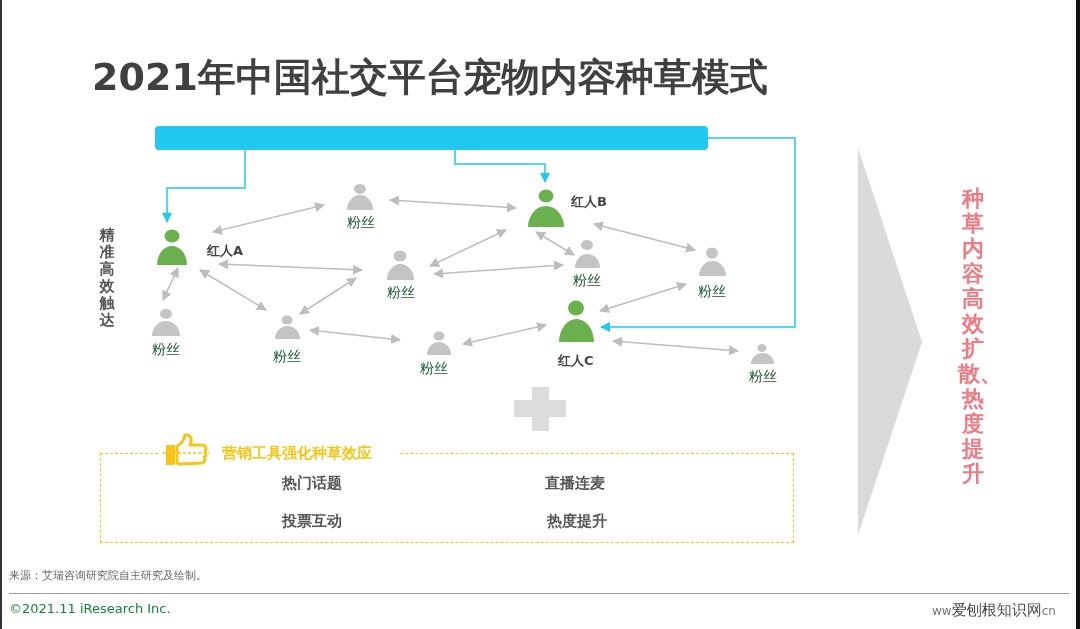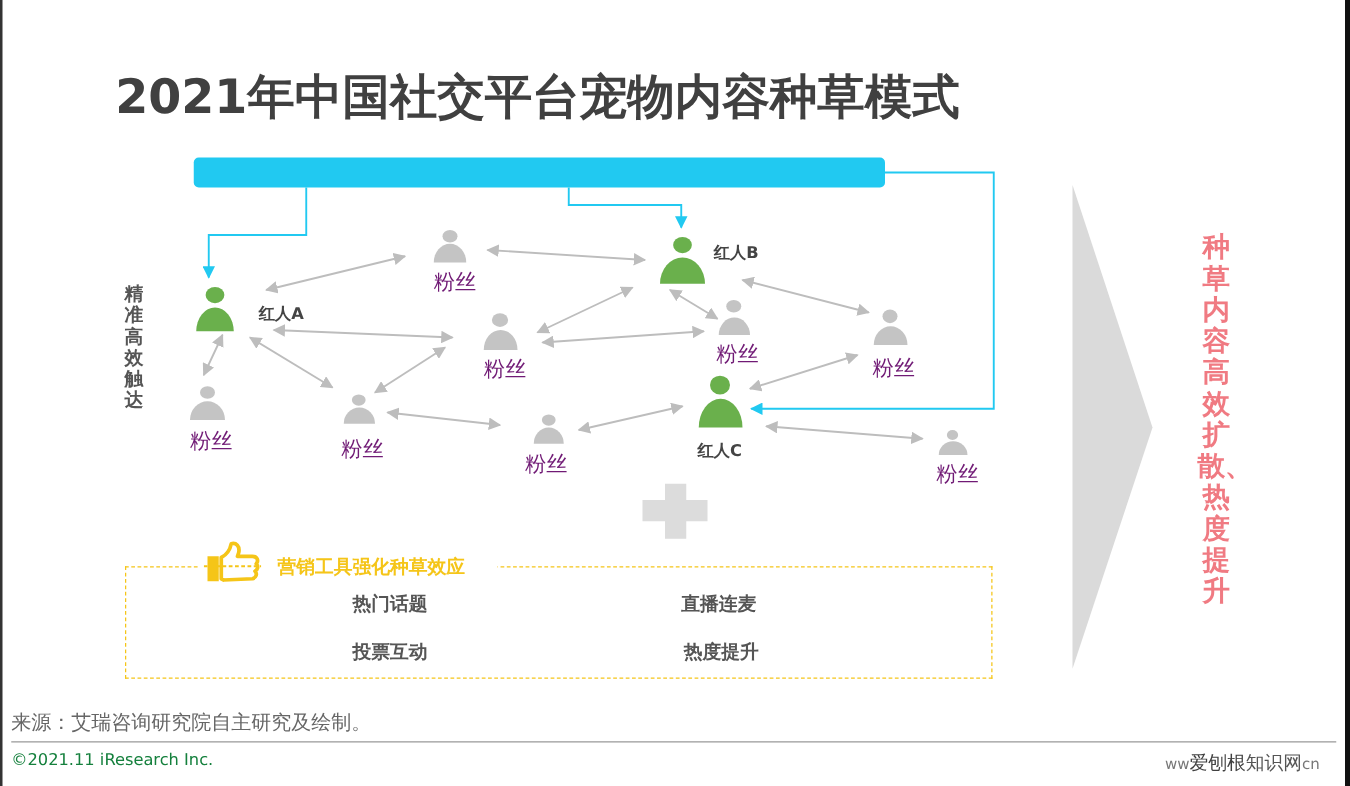--- a/index.html
+++ b/index.html
@@ -7,34 +7,34 @@
          font-family:"DejaVu Sans","Liberation Sans",sans-serif; }
   .frame-l { position:absolute; left:0; top:0; width:2px; height:629px; background:#333; }
   .frame-r { position:absolute; right:0; top:0; width:4px; height:629px; background:#111; }
   .title { position:absolute; left:0; width:860px; top:18px; text-align:center;
            font-size:38px; font-weight:bold; color:#404040; letter-spacing:0px;margin-top:34px; }
   .brand-bar { position:absolute; left:155px; top:126px; width:553px; height:24px;
                background:#21c9f1; border-radius:4px; }
   .brand-label { position:absolute; left:380px; top:126px; width:105px; height:24px; line-height:24px;
                  text-align:center; color:#fff; font-weight:bold; font-size:14px;margin-top:36px; }
   svg.net { position:absolute; left:0; top:0; }
-  .node-label { position:absolute; font-size:17px; color:#701a75; white-space:nowrap; }
+  .node-label { position:absolute; font-size:14px; color:#14532d; white-space:nowrap; }
   .red-label { position:absolute; font-size:13px; color:#444; font-weight:bold; white-space:nowrap; }
   .left-vert { position:absolute; left:97px; top:196px; width:20px; font-size:15px; font-weight:bold;
                color:#555; line-height:17px; text-align:center;margin-top:31px; }
   .right-vert { position:absolute; left:958px; top:186px; width:30px; font-size:22px; font-weight:bold;
                 color:#f07a82; line-height:25px; text-align:center; }
   .plus-h { position:absolute; left:514px; top:400px; width:52px; height:17px; background:#dcdcdc; }
   .plus-v { position:absolute; left:532px; top:387px; width:17px; height:44px; background:#dcdcdc; }
   .tools-box { position:absolute; left:100px; top:453px; width:692px; height:88px;
                border:1.5px dashed #f5c518; }
   .tools-head-bg { position:absolute; left:160px; top:430px; width:238px; height:40px; background:#fff; }
   .tools-title { position:absolute; left:222px; top:444px; font-size:15px; font-weight:bold; color:#f5c518; white-space:nowrap; }
   .tool { position:absolute; font-size:15px; font-weight:bold; color:#555; white-space:nowrap; }
-  .source { position:absolute; left:9px; top:568px; font-size:16px; color:#666; }
+  .source { position:absolute; left:9px; top:568px; font-size:11px; color:#666; }
   .sep { position:absolute; left:9px; top:593px; width:1060px; height:1px; background:#999; }
   .copyright { position:absolute; left:9px; top:601px; font-size:13px; color:#15803d; }
   .watermark { position:absolute; left:932px; top:601px; font-size:15px; color:#555; white-space:nowrap; }
   .watermark .wm-hl { color:#404040;margin-top:41px; }
   .watermark .wm-small { font-size:12px; color:#777; }
 </style>
 </head>
 <body>
 
 <div class="frame-l"></div>

